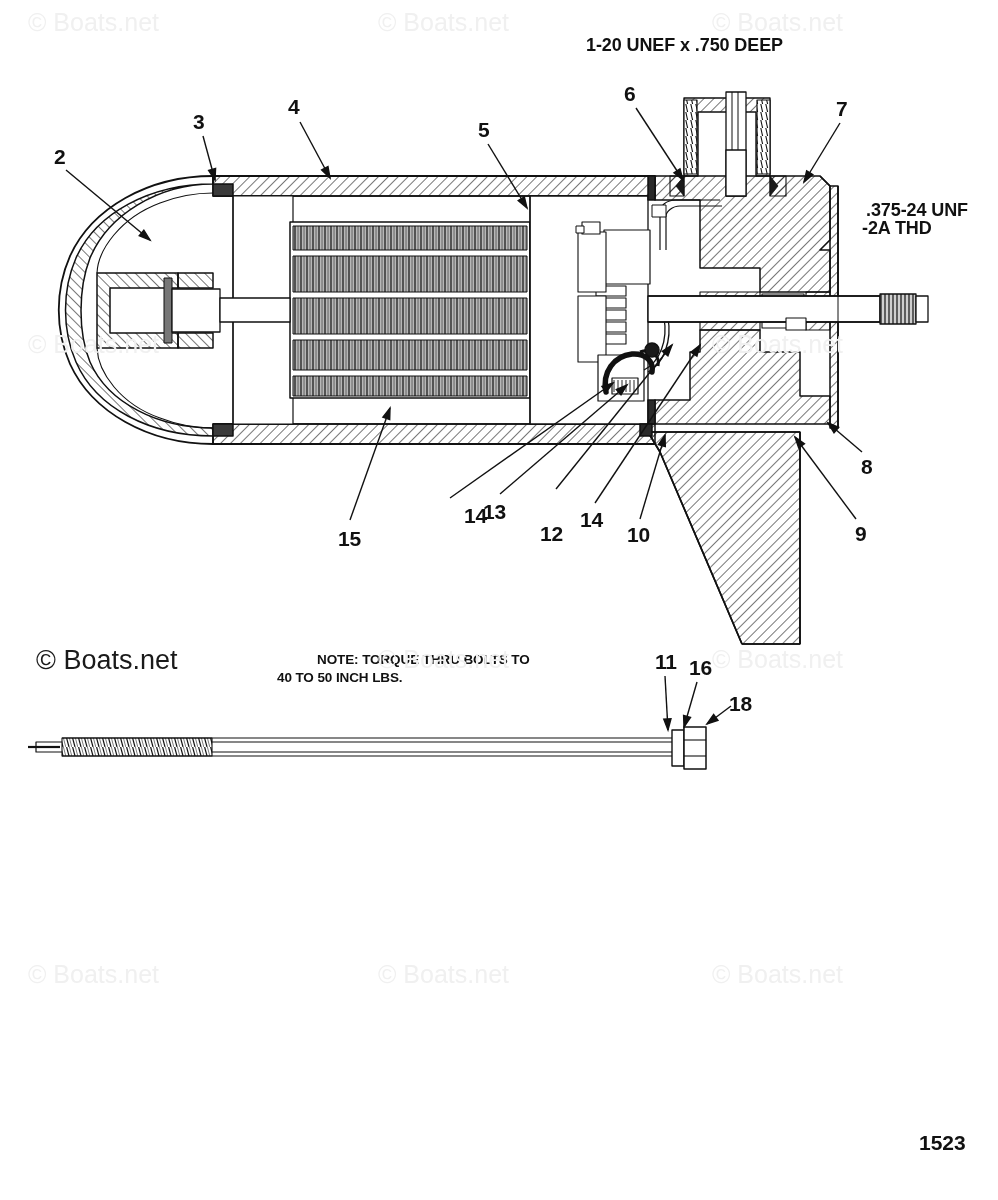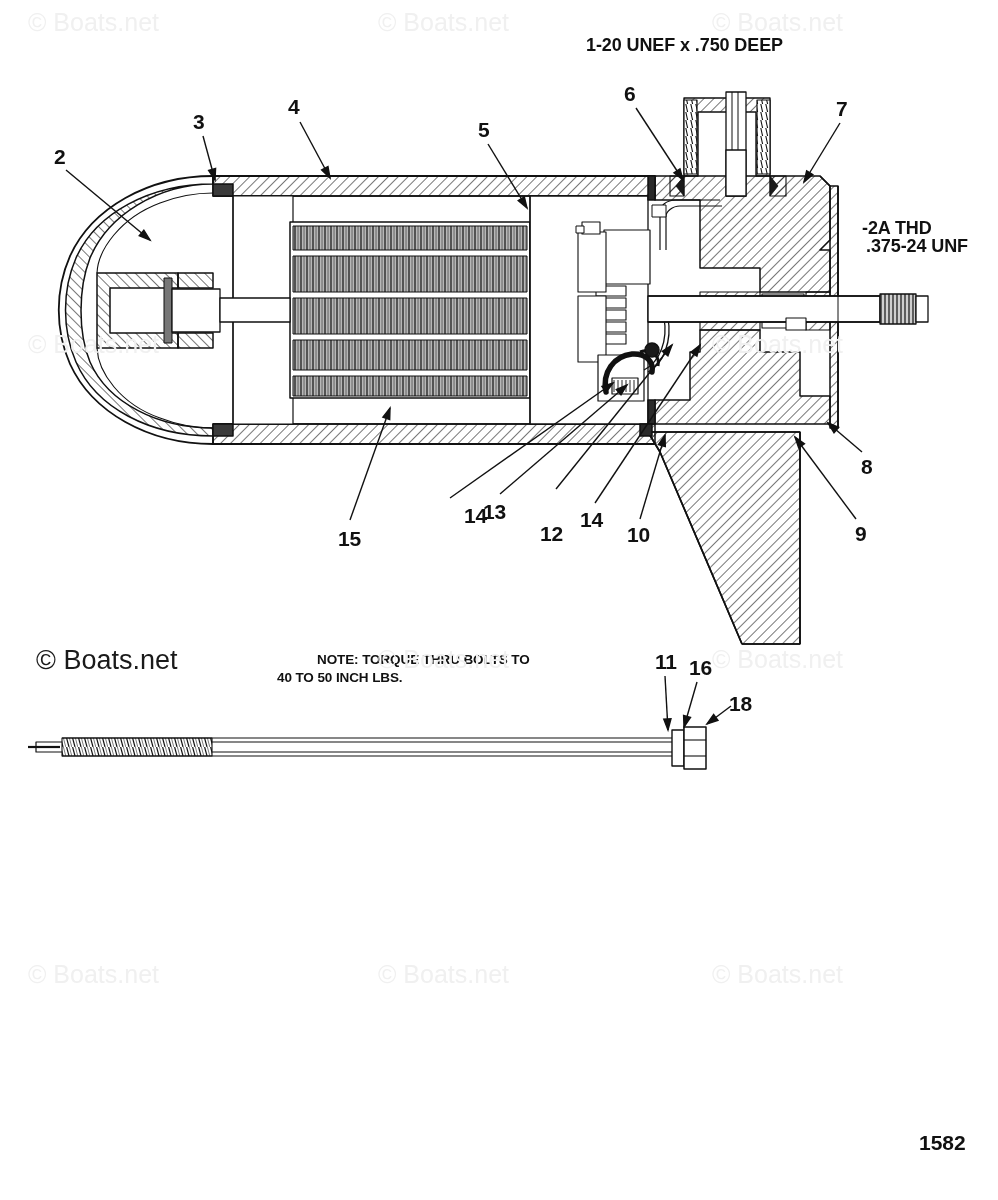--- a/index.html
+++ b/index.html
@@ -276,27 +276,27 @@
       <div class="callout" style="left: 483px; top: 500px;">13</div>
       <div class="callout" style="left: 432px; top: 504px; margin-left: 32px;">14</div>
       <div class="callout" style="left: 338px; top: 527px; text-align: right;">15</div>
       <div class="callout" style="left: 655px; top: 650px;">11</div>
       <div class="callout" style="left: 689px; top: 656px;">16</div>
       <div class="callout" style="left: 729px; top: 692px;">18</div>
     </div>
 
   <div class="spec" style="left:586px;top:37px;">1-20 UNEF x .750 DEEP</div>
 
-  <div class="spec" style="left:866px;top:202px;margin-top:36px;">.375-24 UNF</div>
+  <div class="spec" style="left:866px;top:202px;">.375-24 UNF</div>
   <div class="spec" style="left:862px;top:220px;">-2A THD</div>
 
   <div class="note" style="left:277px;top:652px;margin-left:40px;">NOTE: TORQUE THRU BOLTS TO</div>
   <div class="note" style="left:277px;top:670px;">40 TO 50 INCH LBS.</div>
 
-  <div class="pageno" style="left:919px;top:1131px;">1582</div>
+  <div class="pageno" style="left:919px;top:1131px;">1523</div>
 
   <div id="wm-host">
       <div class="wm wm-light" style="left: 28px; top: 8px; color: rgb(240, 240, 240);">© Boats.net</div>
       <div class="wm wm-light" style="left: 378px; top: 8px; color: rgb(240, 240, 240);">© Boats.net</div>
       <div class="wm wm-light" style="left: 712px; top: 8px; color: rgb(240, 240, 240);">© Boats.net</div>
       <div class="wm wm-light" style="left: 28px; top: 330px; color: rgb(240, 240, 240);">© Boats.net</div>
       <div class="wm wm-light" style="left: 712px; top: 330px; color: rgb(240, 240, 240);">© Boats.net</div>
       <div class="wm wm-light" style="left: 378px; top: 645px; color: rgb(240, 240, 240);">© Boats.net</div>
       <div class="wm wm-light" style="left: 712px; top: 645px; color: rgb(240, 240, 240);">© Boats.net</div>
       <div class="wm wm-light" style="left: 28px; top: 960px; color: rgb(240, 240, 240);">© Boats.net</div>

